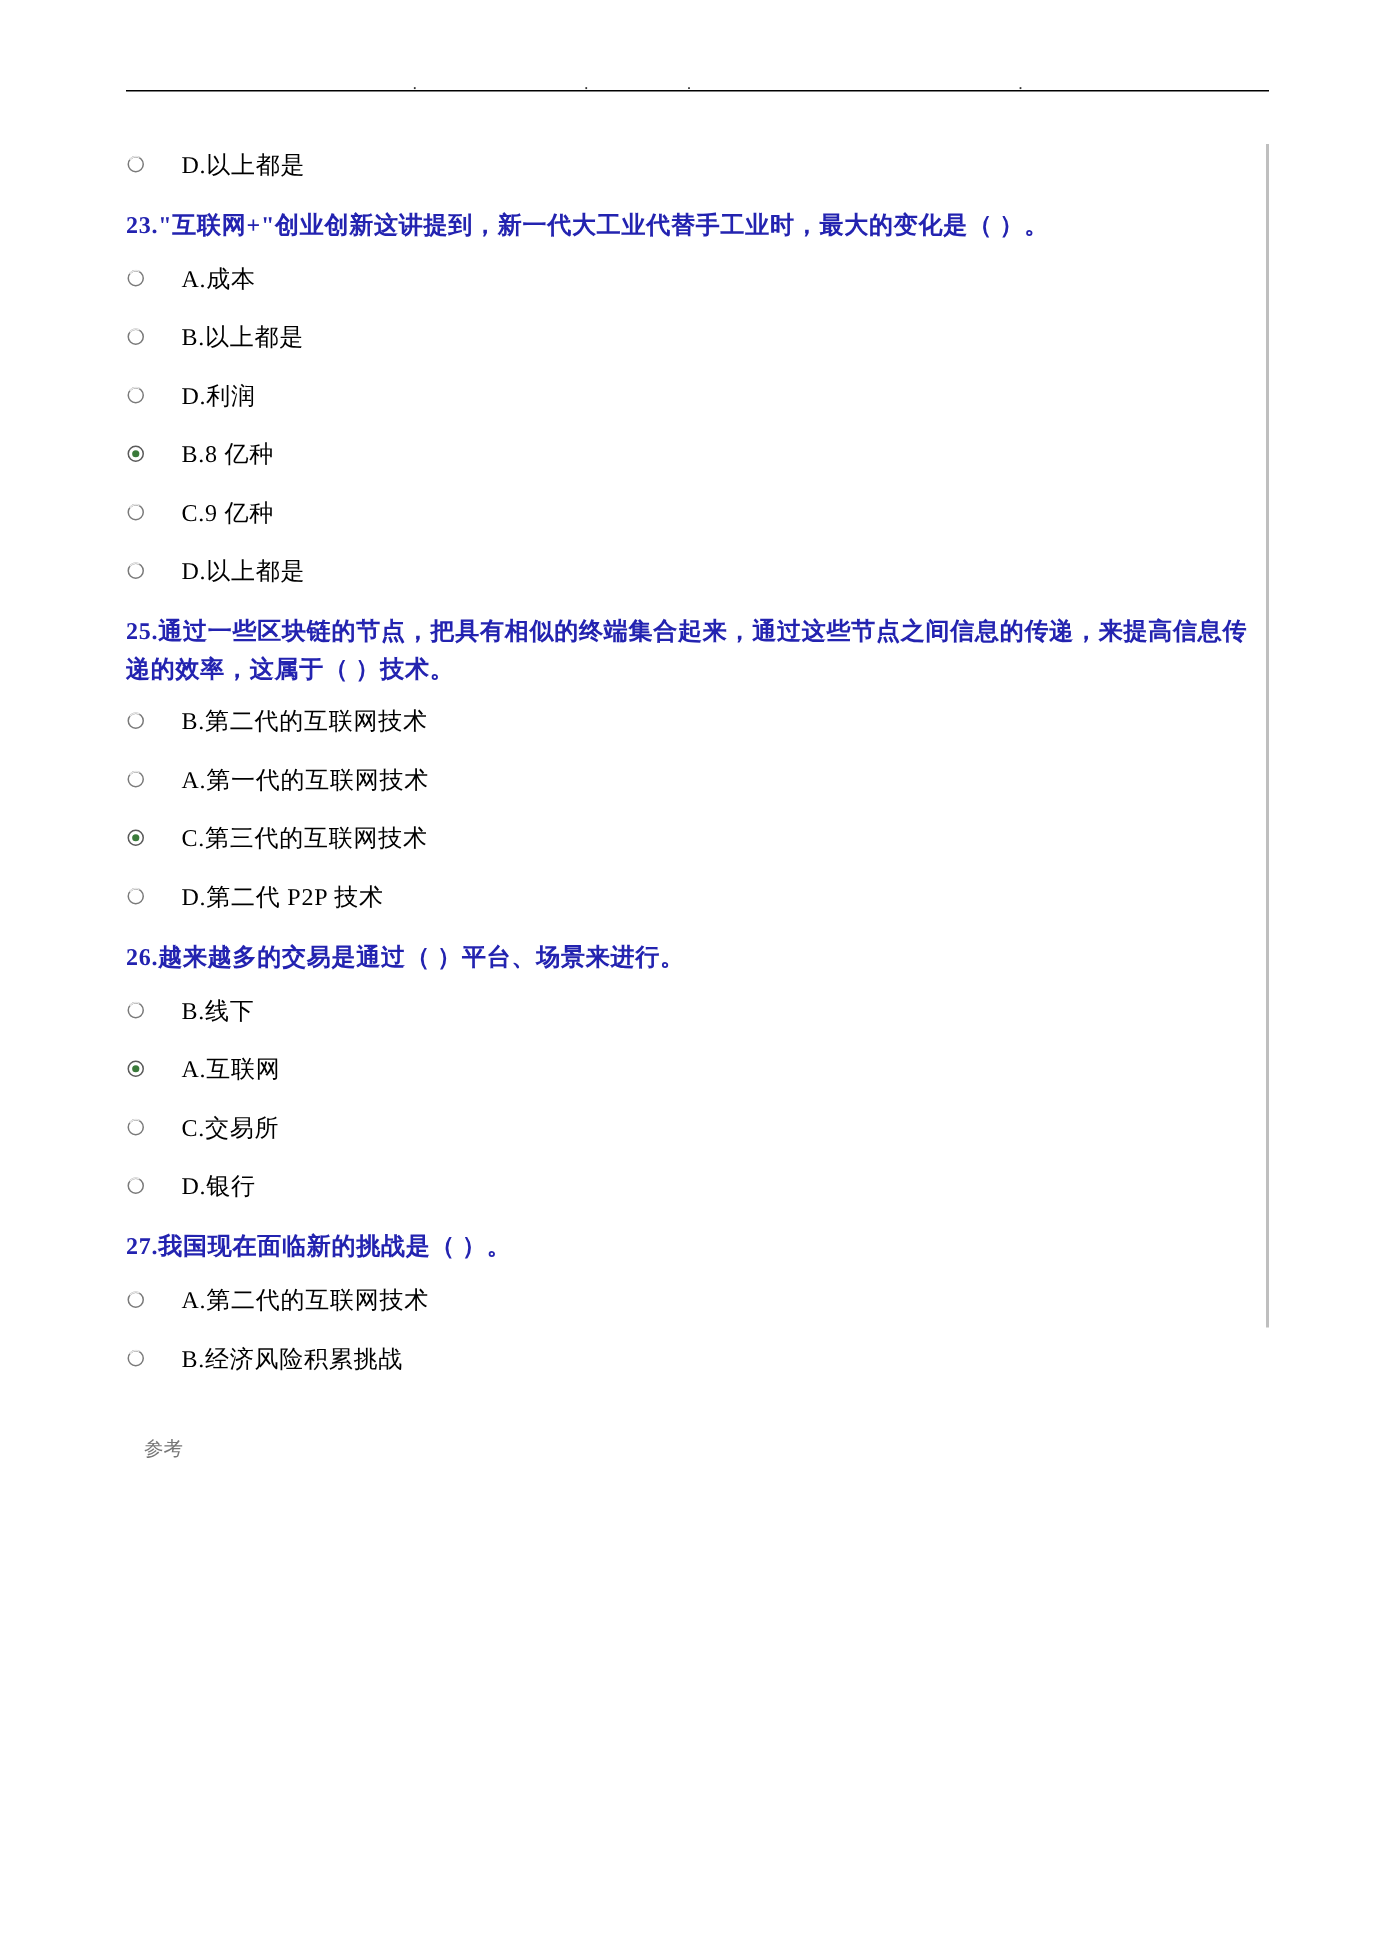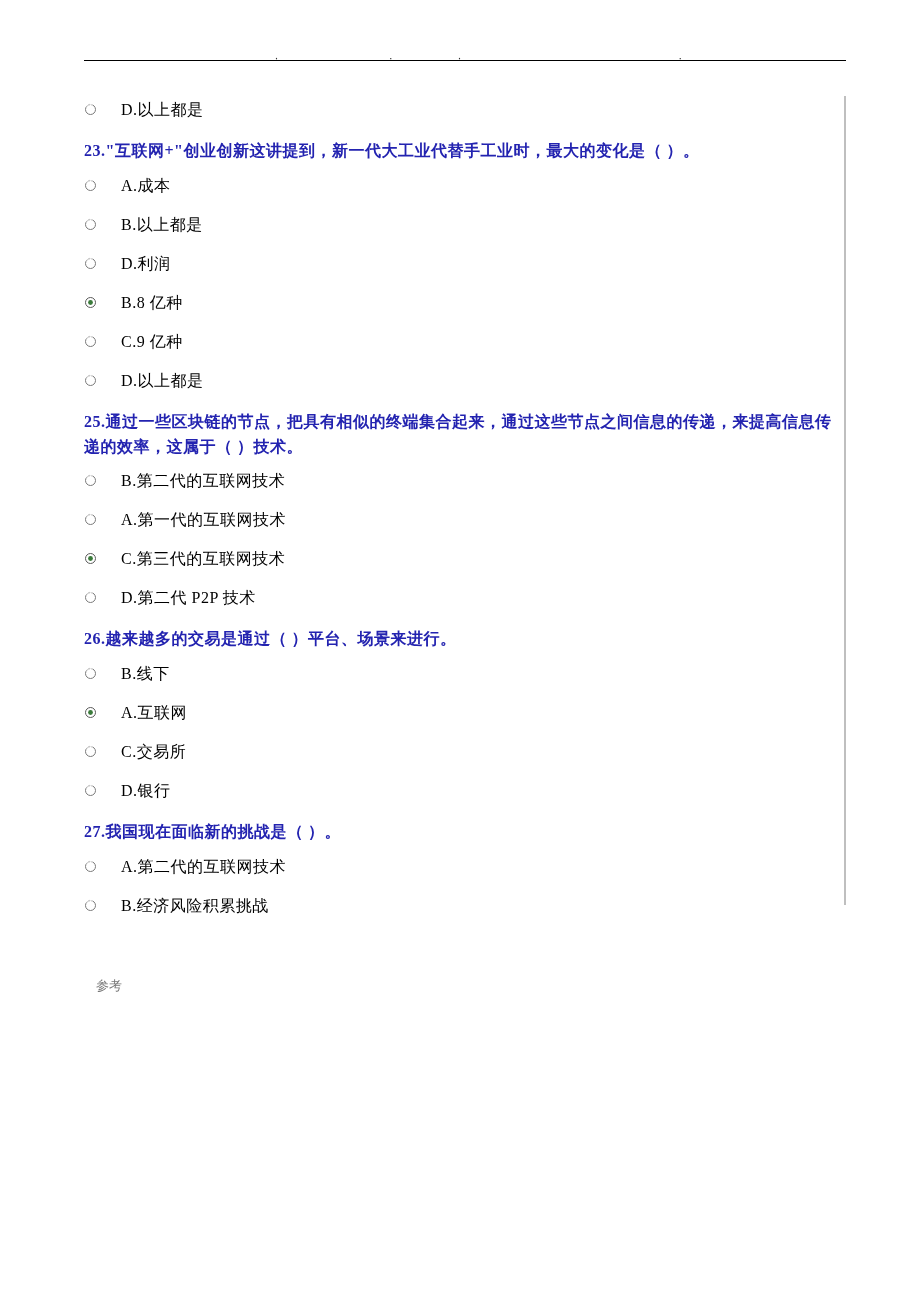--- a/index.html
+++ b/index.html
@@ -69,21 +69,21 @@
   }
   .side-scroll {
     position: absolute;
     right: 74px;
     top: 96px;
     width: 2px;
     bottom: 120px;
     background: #bfbfbf;
   }
   .footer {
-    margin-top: 60px;
+    margin-top: 40px;
     font-family: "SimSun", serif;
     font-size: 13px;
     color: #777;
     padding-left: 12px;
   }
 </style>
 </head>
 <body>
 
 <div class="page">

